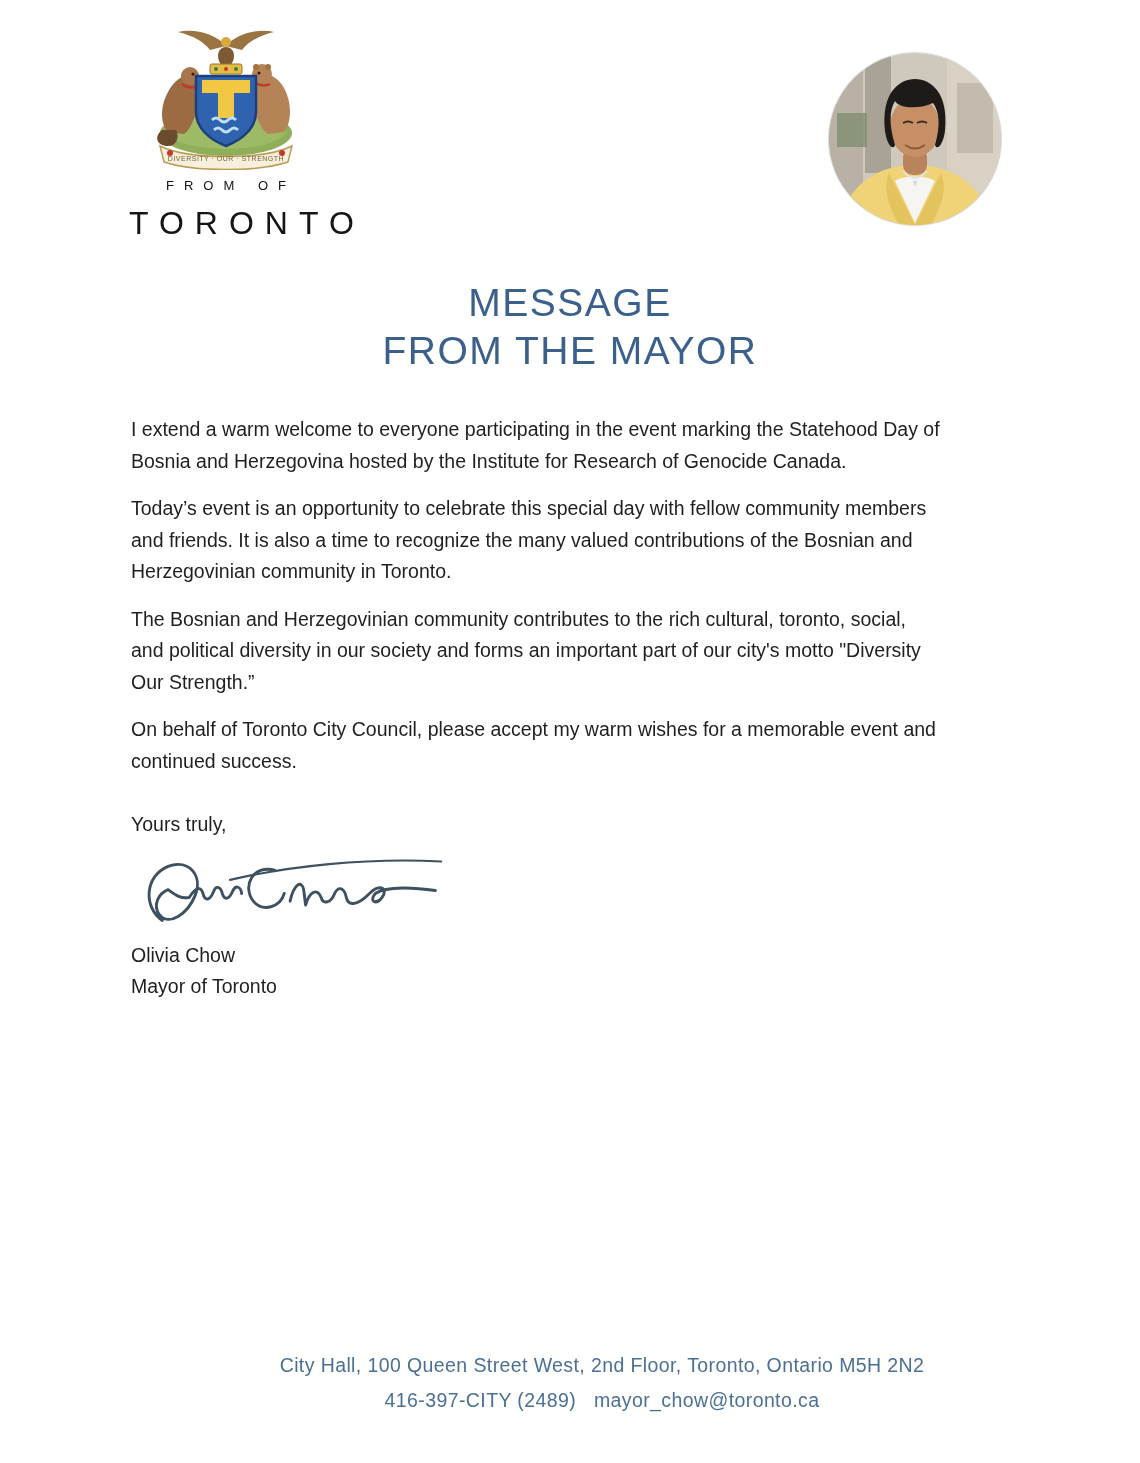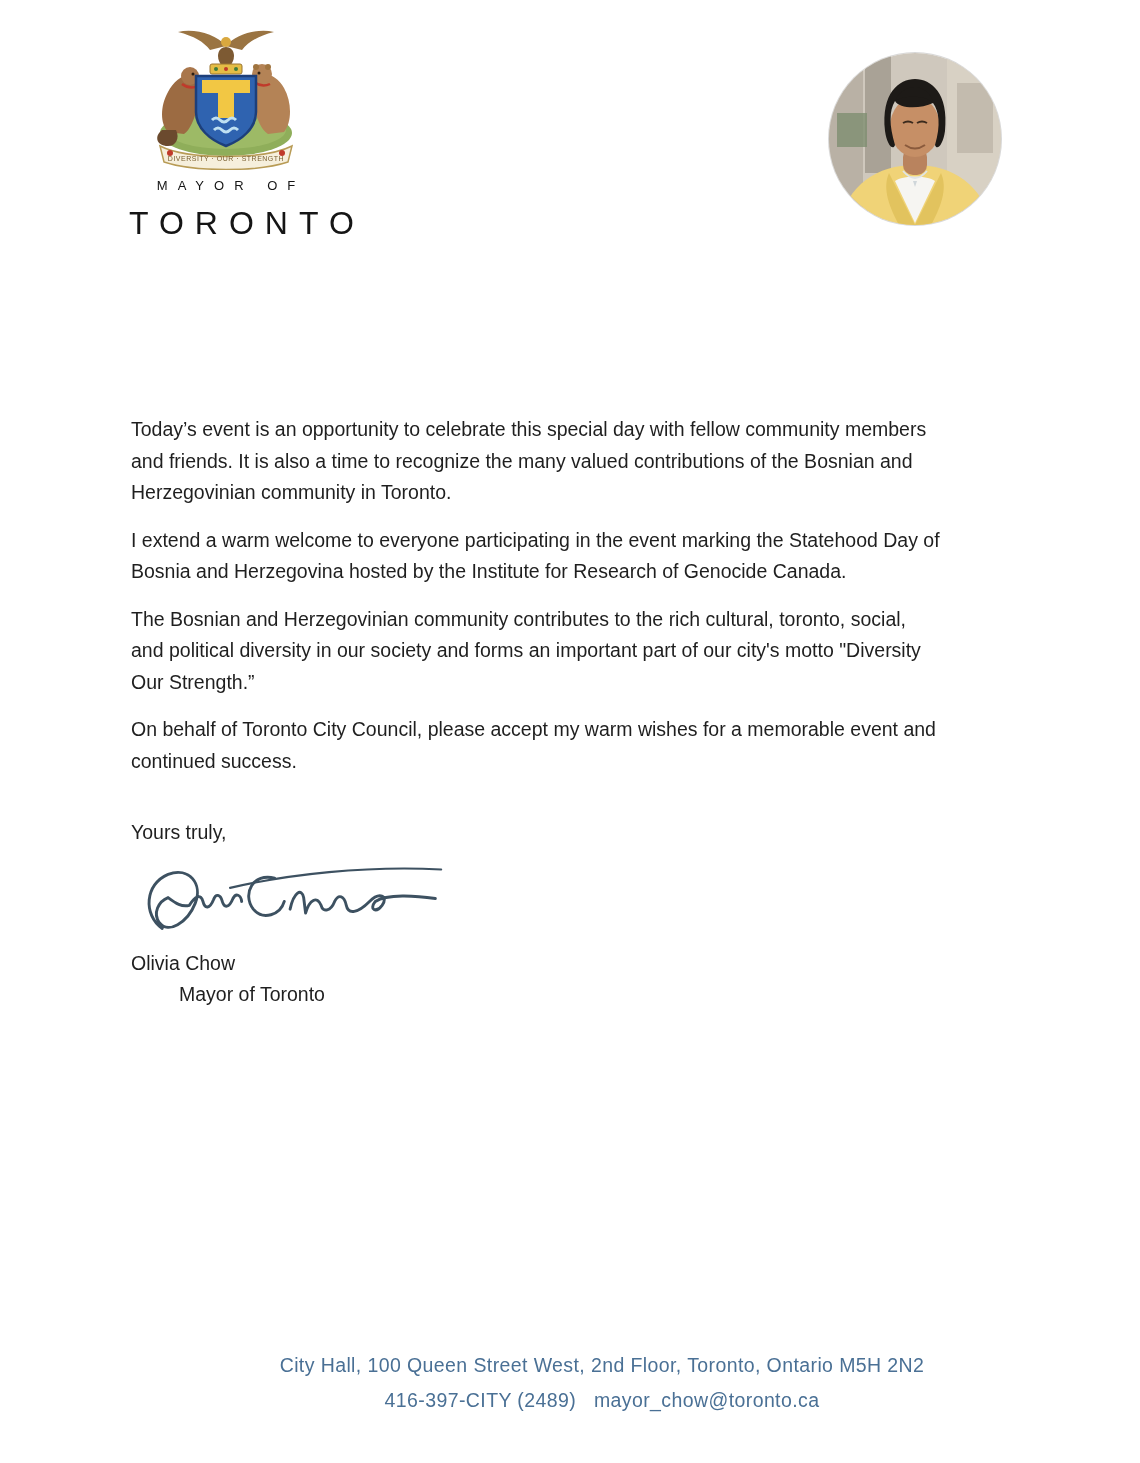--- a/index.html
+++ b/index.html
@@ -32,25 +32,25 @@
     font-size:39px; line-height:48px; letter-spacing:1.5px;
     color:#3b608c; white-space:pre-line; font-weight:400;
   }
 
   
   .body-block { position:absolute; left:131px; top:414px; width:890px; }
   .para {
     margin:0 0 16px 0; font-size:19.5px; line-height:31.5px;
     white-space:pre-line; color:#1f1f1f;
   }
-  .closing { margin-top:40px; font-size:19.5px; line-height:31.5px; }
+  .closing { margin-top:32px; font-size:19.5px; line-height:31.5px; }
   .signature { margin:4px 0 0 2px; }
   .signature svg { display:block; }
   .signer-name { margin-top:3px; font-size:19.5px; line-height:31.5px; }
-  .signer-role { font-size:19.5px; line-height:31.5px;margin-left:48px; }
+  .signer-role { font-size:19.5px; line-height:31.5px; }
 
   
   .footer {
     position:absolute; left:0; top:1348px; width:100%; text-align:center;
     color:#4a7095; font-size:19.5px; line-height:35px; letter-spacing:0.4px;padding-left:32px;
   }
   .footer-line2 span { display:inline-block; }
   .footer-phone { margin-right:12px; }
 </style>
 </head>
@@ -103,21 +103,21 @@
         <path d="M76 110 q4 -4 8 0 q4 4 8 0 q4 -4 8 0" stroke="#bfe0f2" stroke-width="3" fill="none"></path>
       </g>
 
       <g>
         <path d="M22 126 C50 140 126 140 154 126 L150 142 C120 152 56 152 26 142 Z" fill="#f6efdc" stroke="#b89b55" stroke-width="1.5"></path>
         <circle cx="32" cy="133" r="3" fill="#c03a2b"></circle>
         <circle cx="144" cy="133" r="3" fill="#c03a2b"></circle>
         <text x="88" y="141" font-size="7" text-anchor="middle" fill="#7a6030" letter-spacing="0.5">DIVERSITY · OUR · STRENGTH</text>
       </g>
     </svg>
-    <div class="wordmark-top">MAYOR OF</div>
+    <div class="wordmark-top">FROM OF</div>
     <div class="wordmark-bottom">TORONTO</div>
   </div>
 
   <div class="photo">
     <svg viewBox="0 0 172 172">
       <rect width="172" height="172" fill="#cfc8bd"></rect>
       <rect x="0" y="0" width="34" height="172" fill="#b9b1a5"></rect>
       <rect x="118" y="0" width="54" height="172" fill="#d8d1c4"></rect>
       <rect x="36" y="0" width="26" height="120" fill="#a9a296"></rect>
       <rect x="8" y="60" width="30" height="34" fill="#7e8f70" opacity="0.8"></rect>
@@ -136,27 +136,29 @@
       <path d="M66 48 C74 42 98 42 104 50 C104 44 96 34 86 34 C76 34 68 42 66 48 Z" fill="#1d1a17"></path>
 
       <path d="M76 92 q10 7 20 0" stroke="#8a5a3c" stroke-width="2" fill="none"></path>
       <path d="M74 70 q5 -3 10 0 M88 70 q5 -3 10 0" stroke="#3a2a1d" stroke-width="2" fill="none"></path>
 
       <path d="M74 118 q12 14 24 0" stroke="#dfe4e8" stroke-width="1.8" fill="none"></path>
       <path d="M84 128 l2 6 l2 -6 z" fill="#cfd6da"></path>
     </svg>
   </div>
 
+  <div class="letter-title">MESSAGE
+FROM THE MAYOR</div>
 
   <div class="body-block">
+    <p class="para">I extend a warm welcome to everyone participating in the event marking the Statehood Day of
+Bosnia and Herzegovina hosted by the Institute for Research of Genocide Canada.</p>
     <p class="para">Today’s event is an opportunity to celebrate this special day with fellow community members
 and friends. It is also a time to recognize the many valued contributions of the Bosnian and
 Herzegovinian community in Toronto.</p>
-    <p class="para">I extend a warm welcome to everyone participating in the event marking the Statehood Day of
-Bosnia and Herzegovina hosted by the Institute for Research of Genocide Canada.</p>
     <p class="para">The Bosnian and Herzegovinian community contributes to the rich cultural, toronto, social,
 and political diversity in our society and forms an important part of our city's motto "Diversity
 Our Strength.”</p>
     <p class="para">On behalf of Toronto City Council, please accept my warm wishes for a memorable event and
 continued success.</p>
 
     <div class="closing">Yours truly,</div>
 
     <div class="signature">
       <svg width="320" height="92" viewBox="0 0 330 95">

